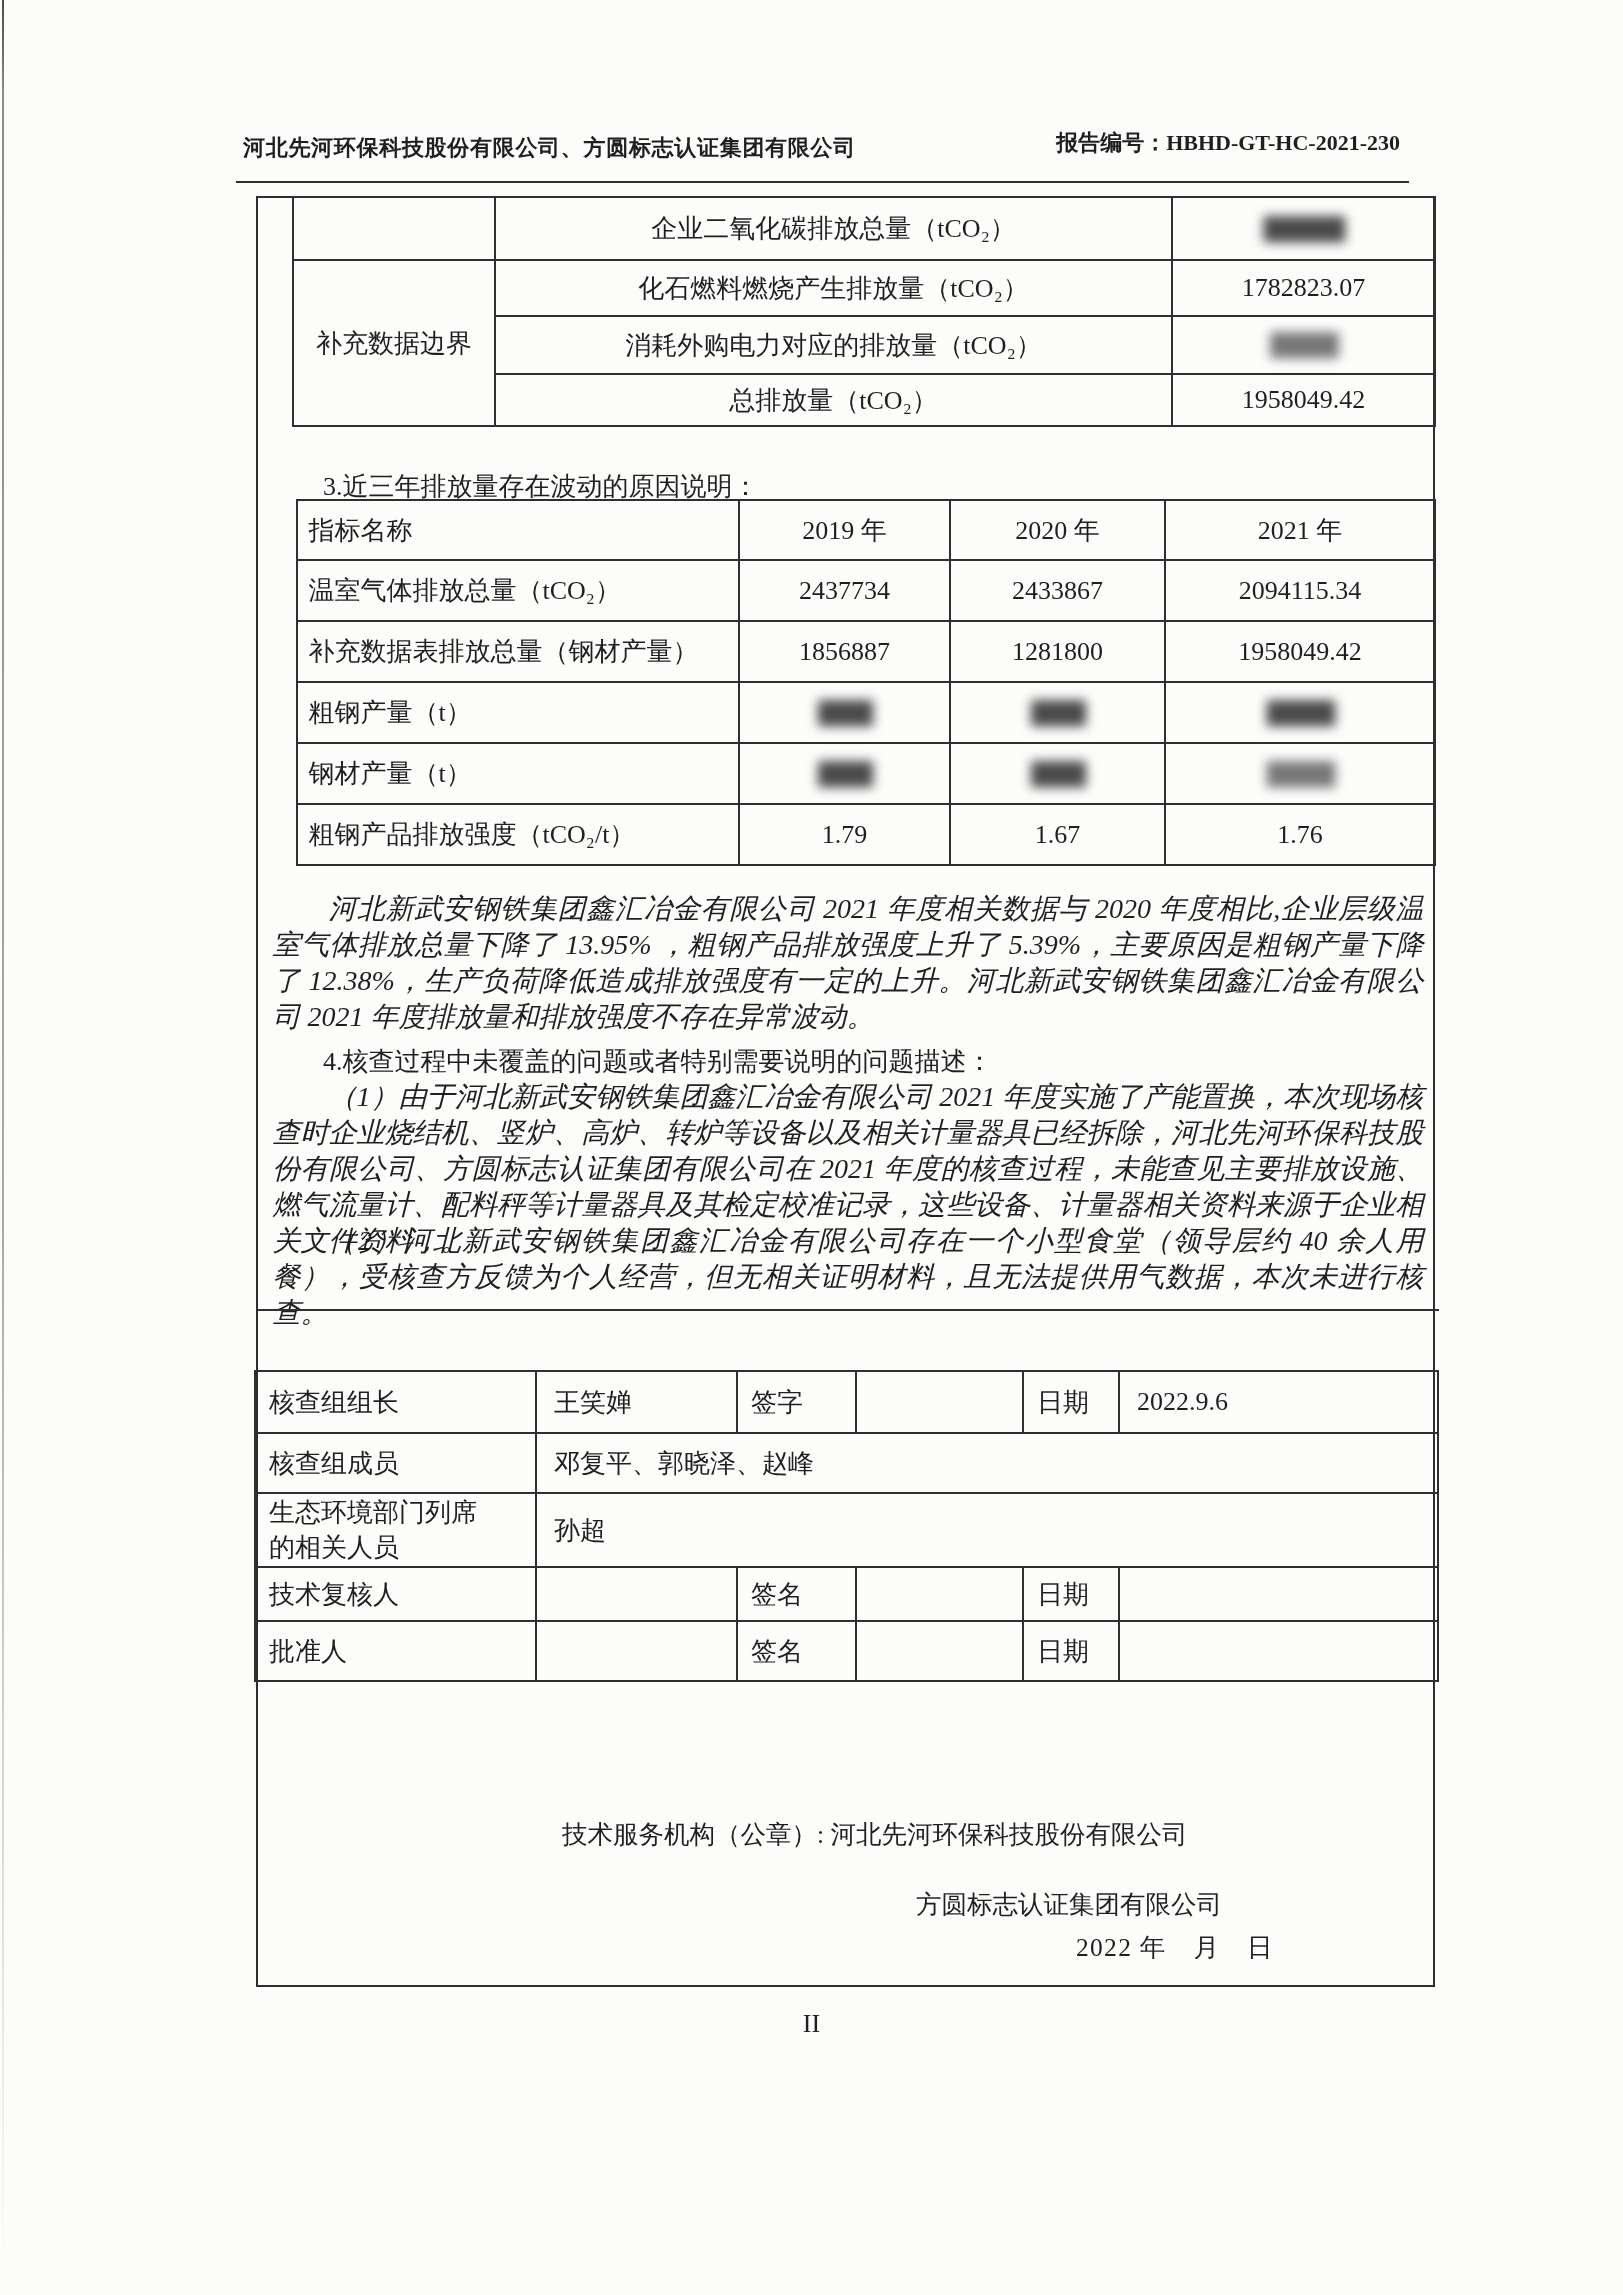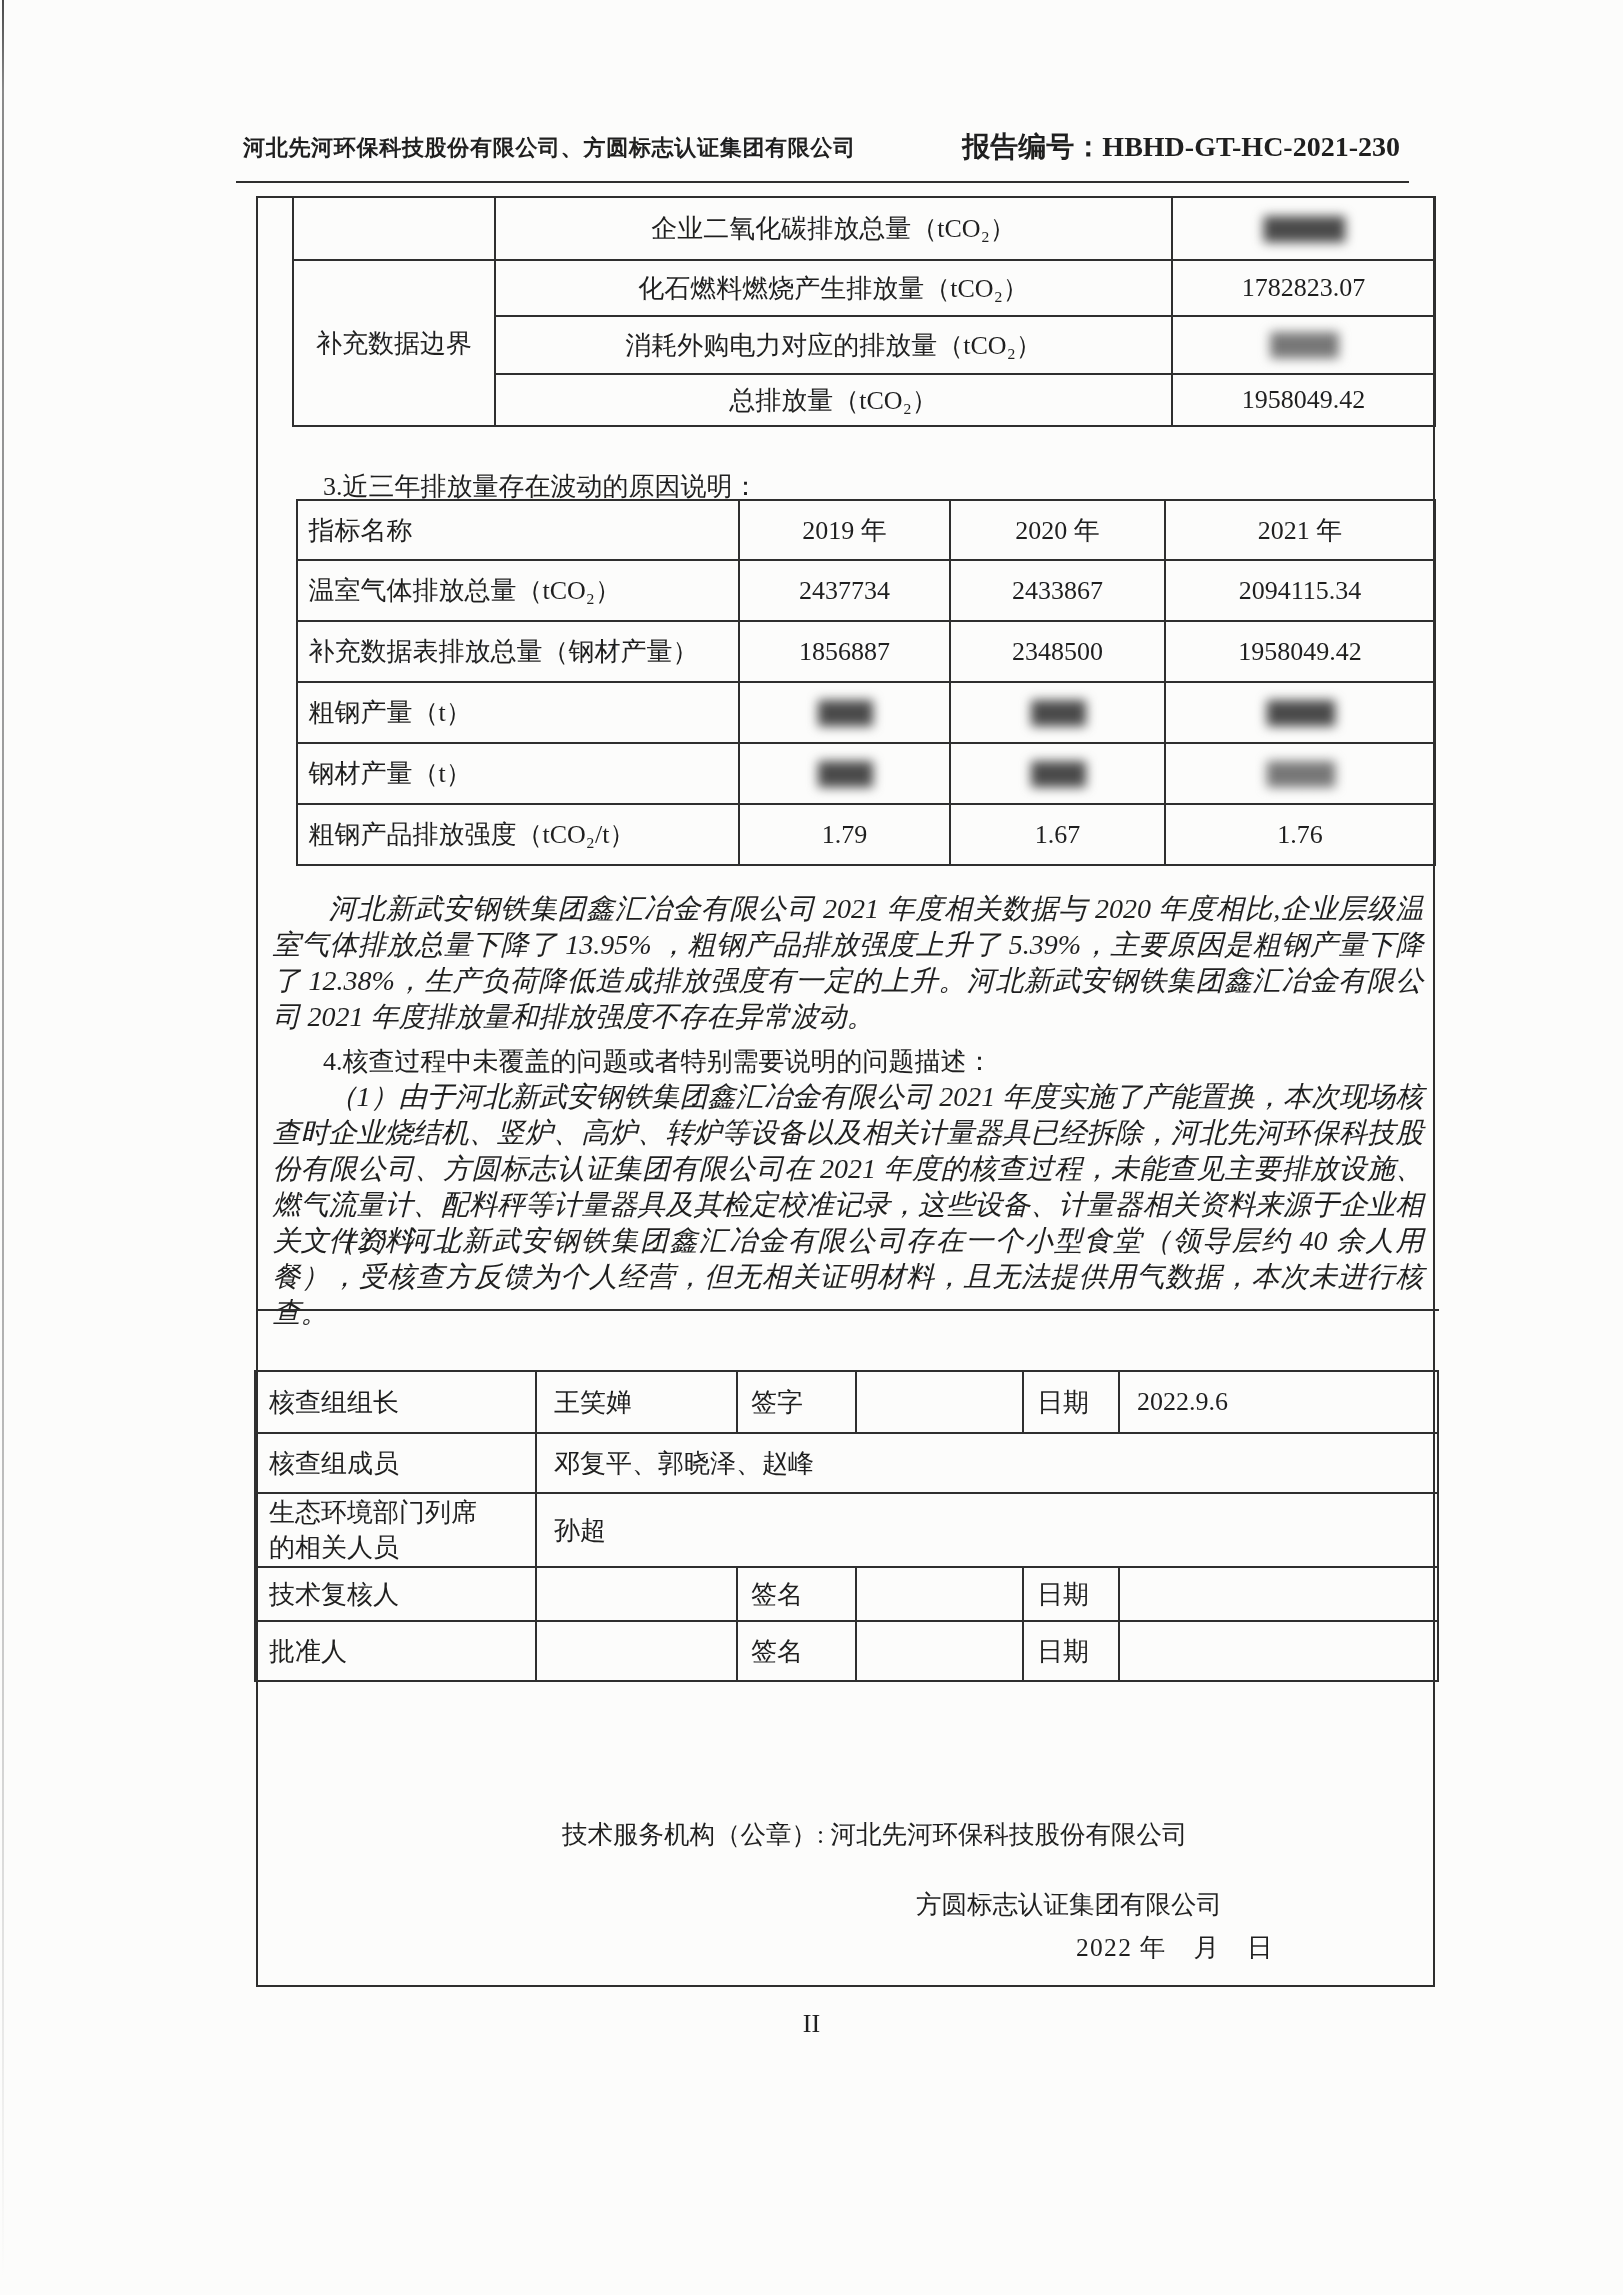--- a/index.html
+++ b/index.html
@@ -9,21 +9,21 @@
     font-family:"Liberation Serif","DejaVu Serif",serif;
     overflow:hidden;
   }
   
   .hdr-left{
     position:absolute;left:243px;top:133px;
     font-size:22px;font-weight:bold;letter-spacing:0.7px;white-space:nowrap;
   }
   .hdr-right{
     position:absolute;right:223px;top:128px;
-    font-size:28px;font-weight:bold;white-space:nowrap;
+    font-size:22px;font-weight:bold;white-space:nowrap;
   }
   .hdr-rule{
     position:absolute;left:236px;top:181px;width:1173px;height:2px;background:#2e2e2e;
   }
   
   .frame{
     position:absolute;left:227px;top:196px;width:1179px;height:1791px;
     border:2px solid #2e2e2e;box-sizing:border-box;margin-left:29px;
   }
   
@@ -142,21 +142,21 @@
       </tr>
       <tr class="dr">
         <td class="lft">温室气体排放总量（tCO₂）</td>
         <td class="ctr">2437734</td>
         <td class="ctr">2433867</td>
         <td class="ctr">2094115.34</td>
       </tr>
       <tr class="dr">
         <td class="lft">补充数据表排放总量（钢材产量）</td>
         <td class="ctr">1856887</td>
-        <td class="ctr">2348500</td>
+        <td class="ctr">1281800</td>
         <td class="ctr">1958049.42</td>
       </tr>
       <tr class="dr">
         <td class="lft">粗钢产量（t）</td>
         <td class="ctr"><span class="redact">████</span></td>
         <td class="ctr"><span class="redact">████</span></td>
         <td class="ctr"><span class="redact">█████</span></td>
       </tr>
       <tr class="dr">
         <td class="lft">钢材产量（t）</td>

